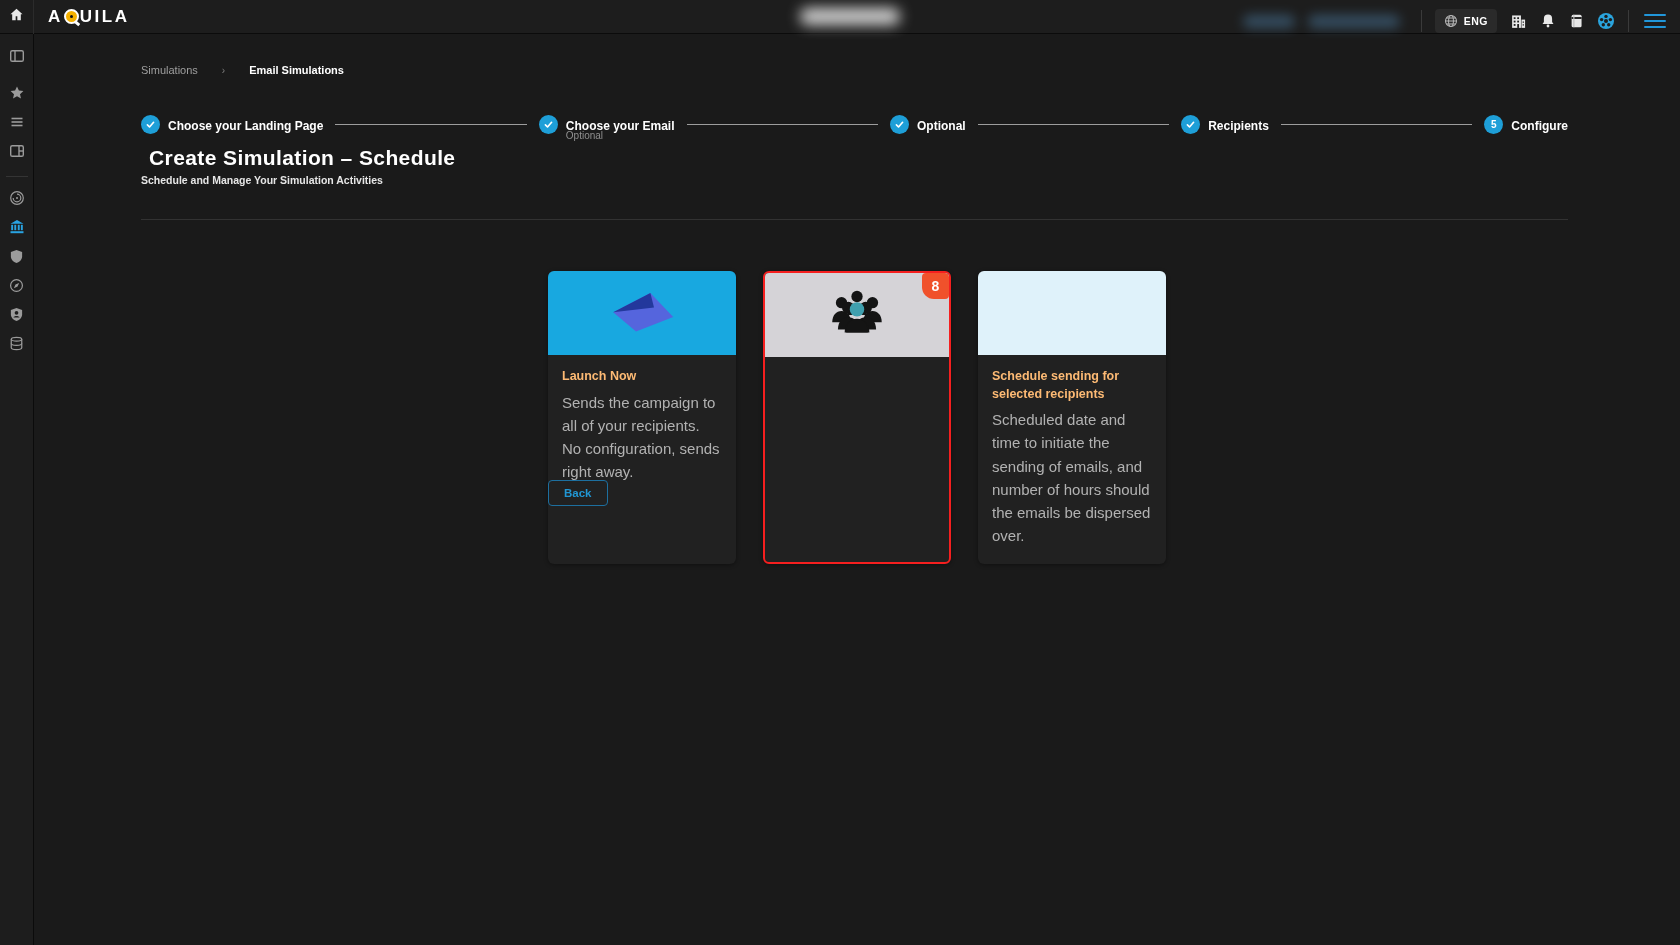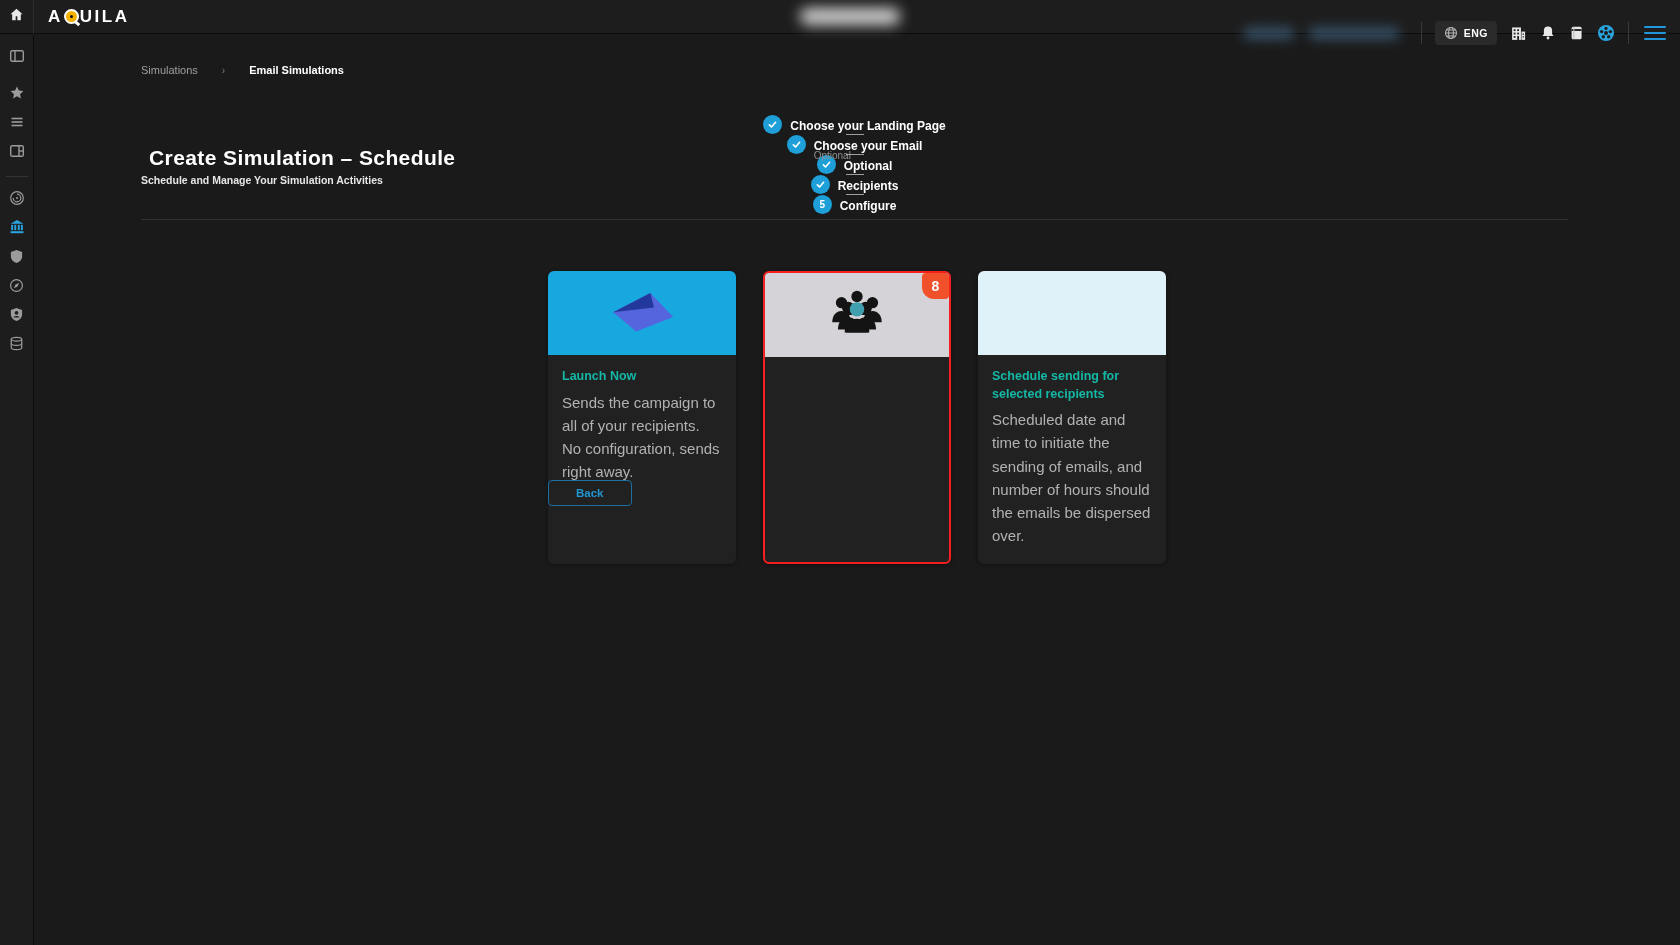--- a/index.html
+++ b/index.html
@@ -15,21 +15,21 @@
   .logo { display:flex; align-items:center; margin-left:14px; color:#fff; font-weight:bold;
           font-size:17px; letter-spacing:2.5px; }
   .logo .q { width:15px; height:15px; border:2.6px solid #fff; border-radius:50%;
              background:#f5b100; position:relative; margin:0 1px; }
   .logo .q::after { content:""; position:absolute; left:4px; top:4px; width:3px; height:3px;
                     background:#111; border-radius:50%; }
   .logo .q::before { content:""; position:absolute; right:-3px; bottom:-2px; width:5px; height:2.5px;
                      background:#fff; transform:rotate(40deg); }
   .redact-center { position:absolute; left:800px; top:8px; width:100px; height:17px;
                    background:#e3e3e3; border-radius:8px; filter:blur(7px); opacity:.9; }
-  .top-right { position:absolute; right:0; top:16px; height:34px; display:flex; align-items:center;
+  .top-right { position:absolute; right:0; top:4px; height:34px; display:flex; align-items:center;
                gap:13px; padding-right:12px; }
   .redact-blue { background:#4e80a8; opacity:.5; filter:blur(6px); border-radius:7px; height:13px; }
   .rb1 { width:52px; } .rb2 { width:92px; margin-right:8px; }
   .vdiv { width:1px; height:22px; background:#3a3a3a; }
   .lang-pill { display:flex; align-items:center; gap:6px; background:#2a2a2a; border-radius:4px;
                padding:5px 9px; cursor:pointer; }
   .lang-pill span { color:#fff; font-size:10.5px; font-weight:bold; letter-spacing:.5px; }
   .tb-icon { display:flex; align-items:center; justify-content:center; cursor:pointer; }
   .burger { display:flex; flex-direction:column; gap:3.5px; cursor:pointer; padding:2px; }
   .burger i { display:block; width:22px; height:2.6px; background:#2196d9; border-radius:2px; }
@@ -47,21 +47,21 @@
 
   
   .main { position:absolute; left:34px; top:34px; right:0; bottom:0; background:#1a1a1a; }
   .breadcrumb { position:absolute; left:107px; top:30px; font-size:11px; display:flex;
                 align-items:center; gap:24px; }
   .crumb { color:#9f9f9f; cursor:pointer; }
   .crumb-sep { color:#7d7d7d; font-size:10px; }
   .crumb-current { color:#fff; font-weight:bold; }
 
   
-  .stepper { position:absolute; left:107px; right:112px; top:81px; display:flex; align-items:center;flex-direction:column; }
+  .stepper { position:absolute; left:107px; right:112px; top:81px; display:flex; align-items:center; }
   .step { display:flex; align-items:center; gap:8px; flex:0 0 auto; cursor:pointer; }
   .step-circle { width:19px; height:19px; border-radius:50%; background:#1e9fd8; color:#fff;
                  display:flex; align-items:center; justify-content:center; font-size:10px;
                  font-weight:bold; flex:0 0 auto; }
   .step-labels { position:relative; }
   .step-label { color:#fff; font-size:12px; font-weight:bold; white-space:nowrap; }
   .step-sublabel { position:absolute; left:0; top:14px; font-size:10px; color:#8f8f8f;
                    font-weight:normal; }
   .connector { flex:1 1 auto; height:1px; background:#cicic1; background:#c9c9c9; opacity:.75;
                margin:0 12px; min-width:18px; }
@@ -73,30 +73,30 @@
   .rule { position:absolute; left:107px; right:112px; top:185px; border-top:1px solid #323232; }
 
   
   .cards { position:absolute; left:514px; top:237px; display:flex; gap:27px; }
   .card { width:188px; background:#212121; border-radius:6px; overflow:hidden; cursor:pointer;
           box-shadow:0 1px 4px rgba(0,0,0,.4); }
   .card.selected { border:2px solid #f51f1f; }
   .card-media { height:84px; position:relative; display:flex; align-items:center;
                 justify-content:center; }
   .card-body { padding:13px 14px 16px; min-height:110px; }
-  .card-title { color:#14b8a6; font-size:12.5px; font-weight:bold; line-height:1.4;
+  .card-title { color:#fdba74; font-size:12.5px; font-weight:bold; line-height:1.4;
                 margin-bottom:5px; }
   .card-desc { color:#b2b2b2; font-size:15px; line-height:1.55; }
   .badge { position:absolute; top:0; right:0; width:27px; height:26px; background:#f0512b;
            color:#fff; font-size:14px; font-weight:bold; display:flex; align-items:center;
            justify-content:center; border-radius:4px 4px 4px 12px; }
 
   .back-btn { position:absolute; left:514px; top:446px; background:transparent; color:#2196d3;
               border:1px solid #1d6f9f; border-radius:4px; font-family:inherit; font-size:11.5px;
-              font-weight:bold; padding:6px 27px; cursor:pointer; }
+              font-weight:bold; padding:6px 15px; cursor:pointer; }
 </style>
 </head>
 <body>
 
 <div class="topbar">
   <div class="home-cell">
     <span>
       <svg width="15" height="15" viewBox="0 0 16 16">
           <path fill="#e8e8e8" d="M8 1.8 1.6 7.6h1.8V14h3.7V9.8h1.8V14h3.7V7.6h1.8z"></path>
         </svg>

